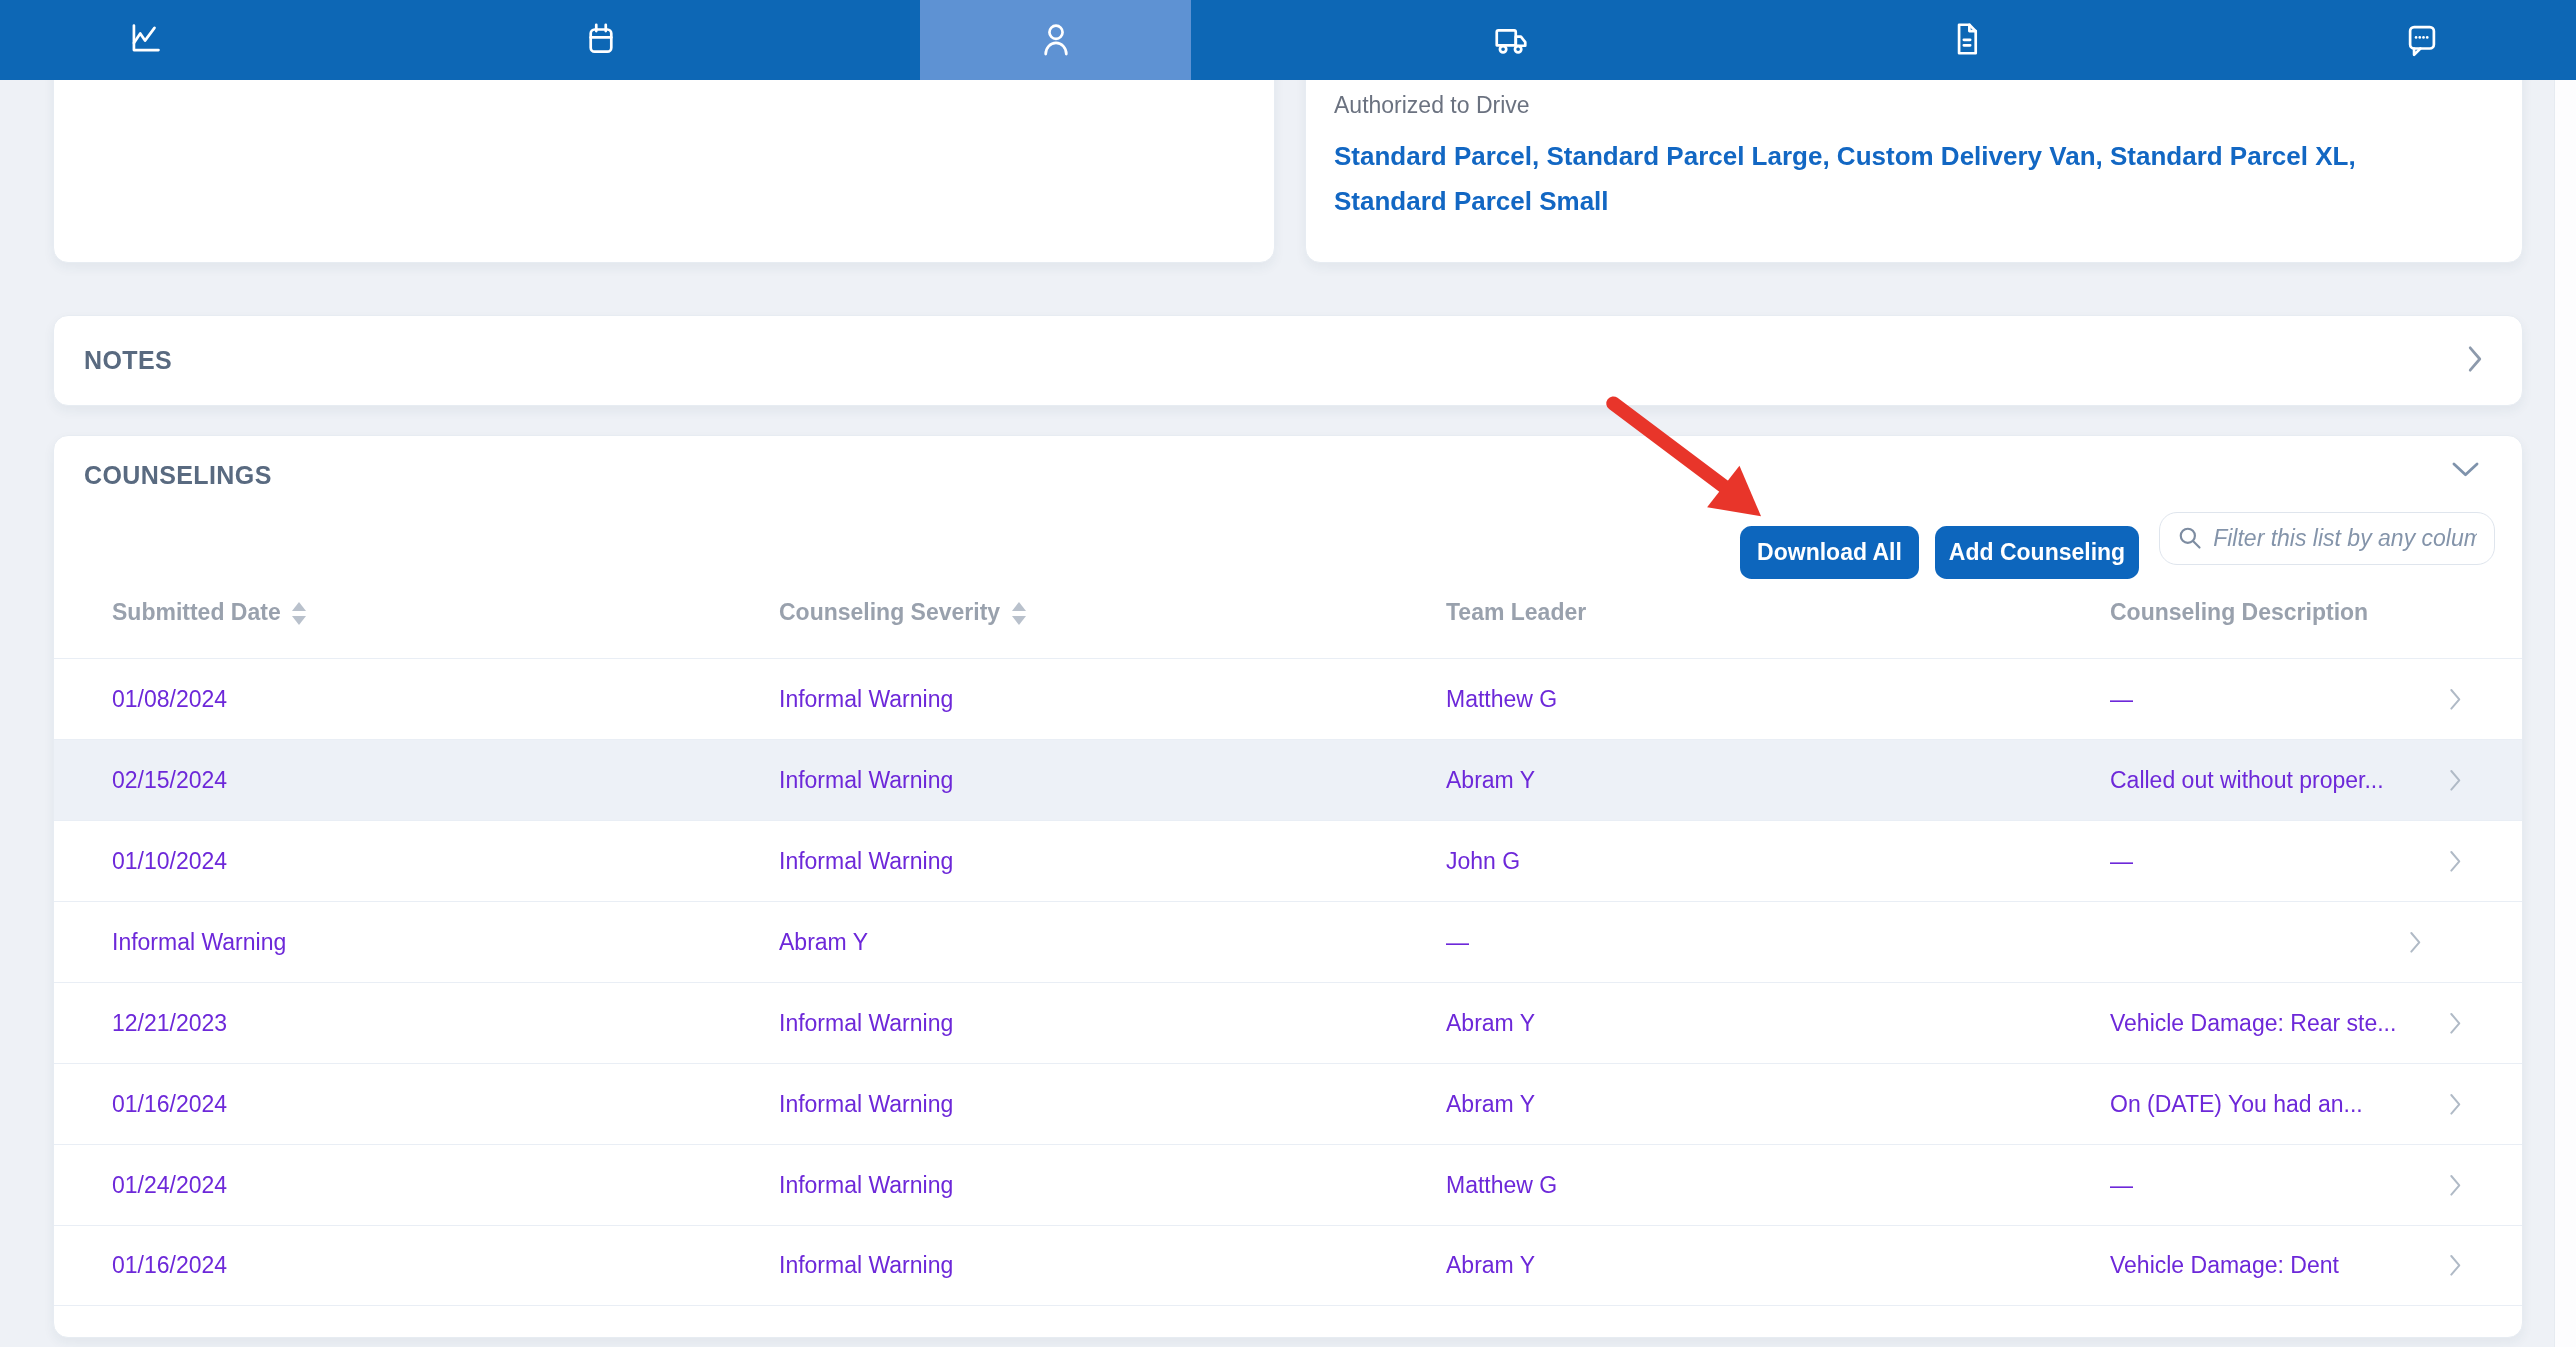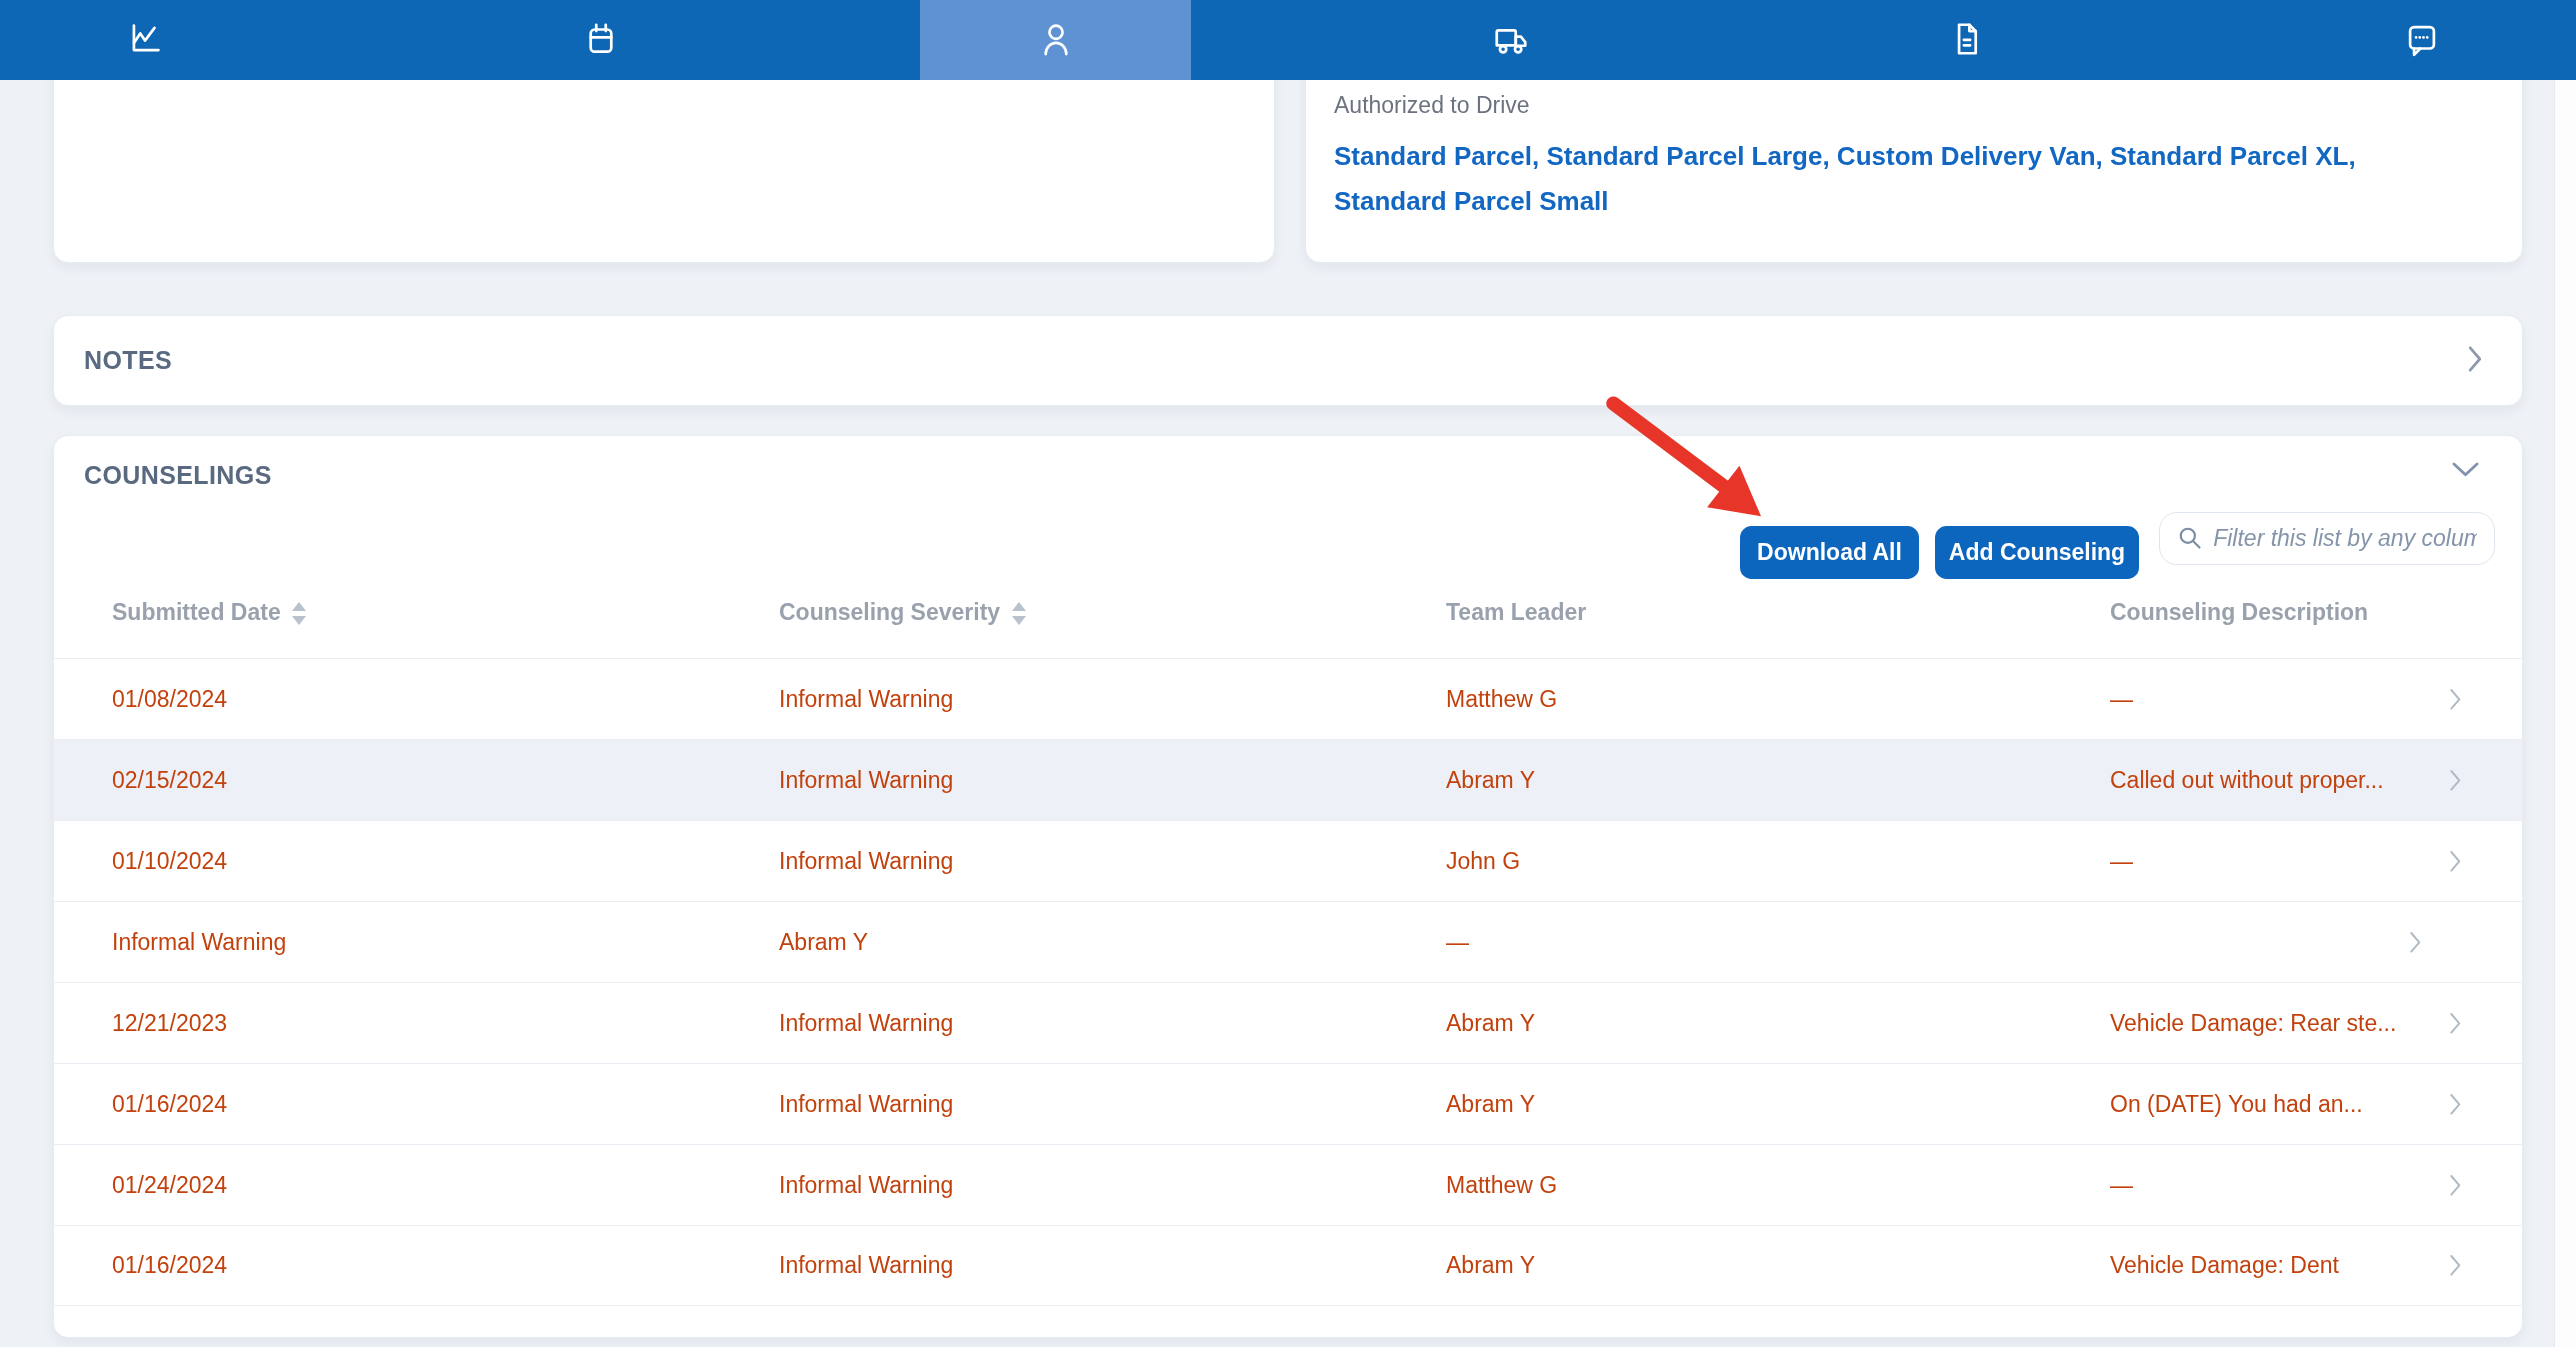--- a/index.html
+++ b/index.html
@@ -99,21 +99,21 @@
     align-items: center;
     padding: 0 58px;
   }
   .thead {
     position: absolute; top: 146px; left: 0; right: 0; height: 60px;
     font-size: 23px; font-weight: bold; color: #99a1ad;
   }
   .tbody { position: absolute; top: 222px; left: 0; right: 0; }
   .trow {
     height: 81px;
-    font-size: 23px; color: #c2410c;
+    font-size: 23px; color: #6d28d9;
     border-top: 0.8px solid #e9eef5;
     cursor: pointer;
   }
   .trow:last-child { border-bottom: 0.8px solid #e9eef5; }
   .trow.hl { background: #edf1f7; }
   .row-chevron { justify-self: end; display: flex; }
   .row-chevron svg { width: 16.6px; height: 26.6px; stroke: #b0bac6; stroke-width: 3; fill: none; stroke-linecap: round; stroke-linejoin: round; }
 
   .sort { display: inline-flex; flex-direction: column; gap: 5px; margin-left: 11.6px; vertical-align: middle; }
   .sort i { display: block; width: 0; height: 0; border-left: 7.5px solid transparent; border-right: 7.5px solid transparent; }

